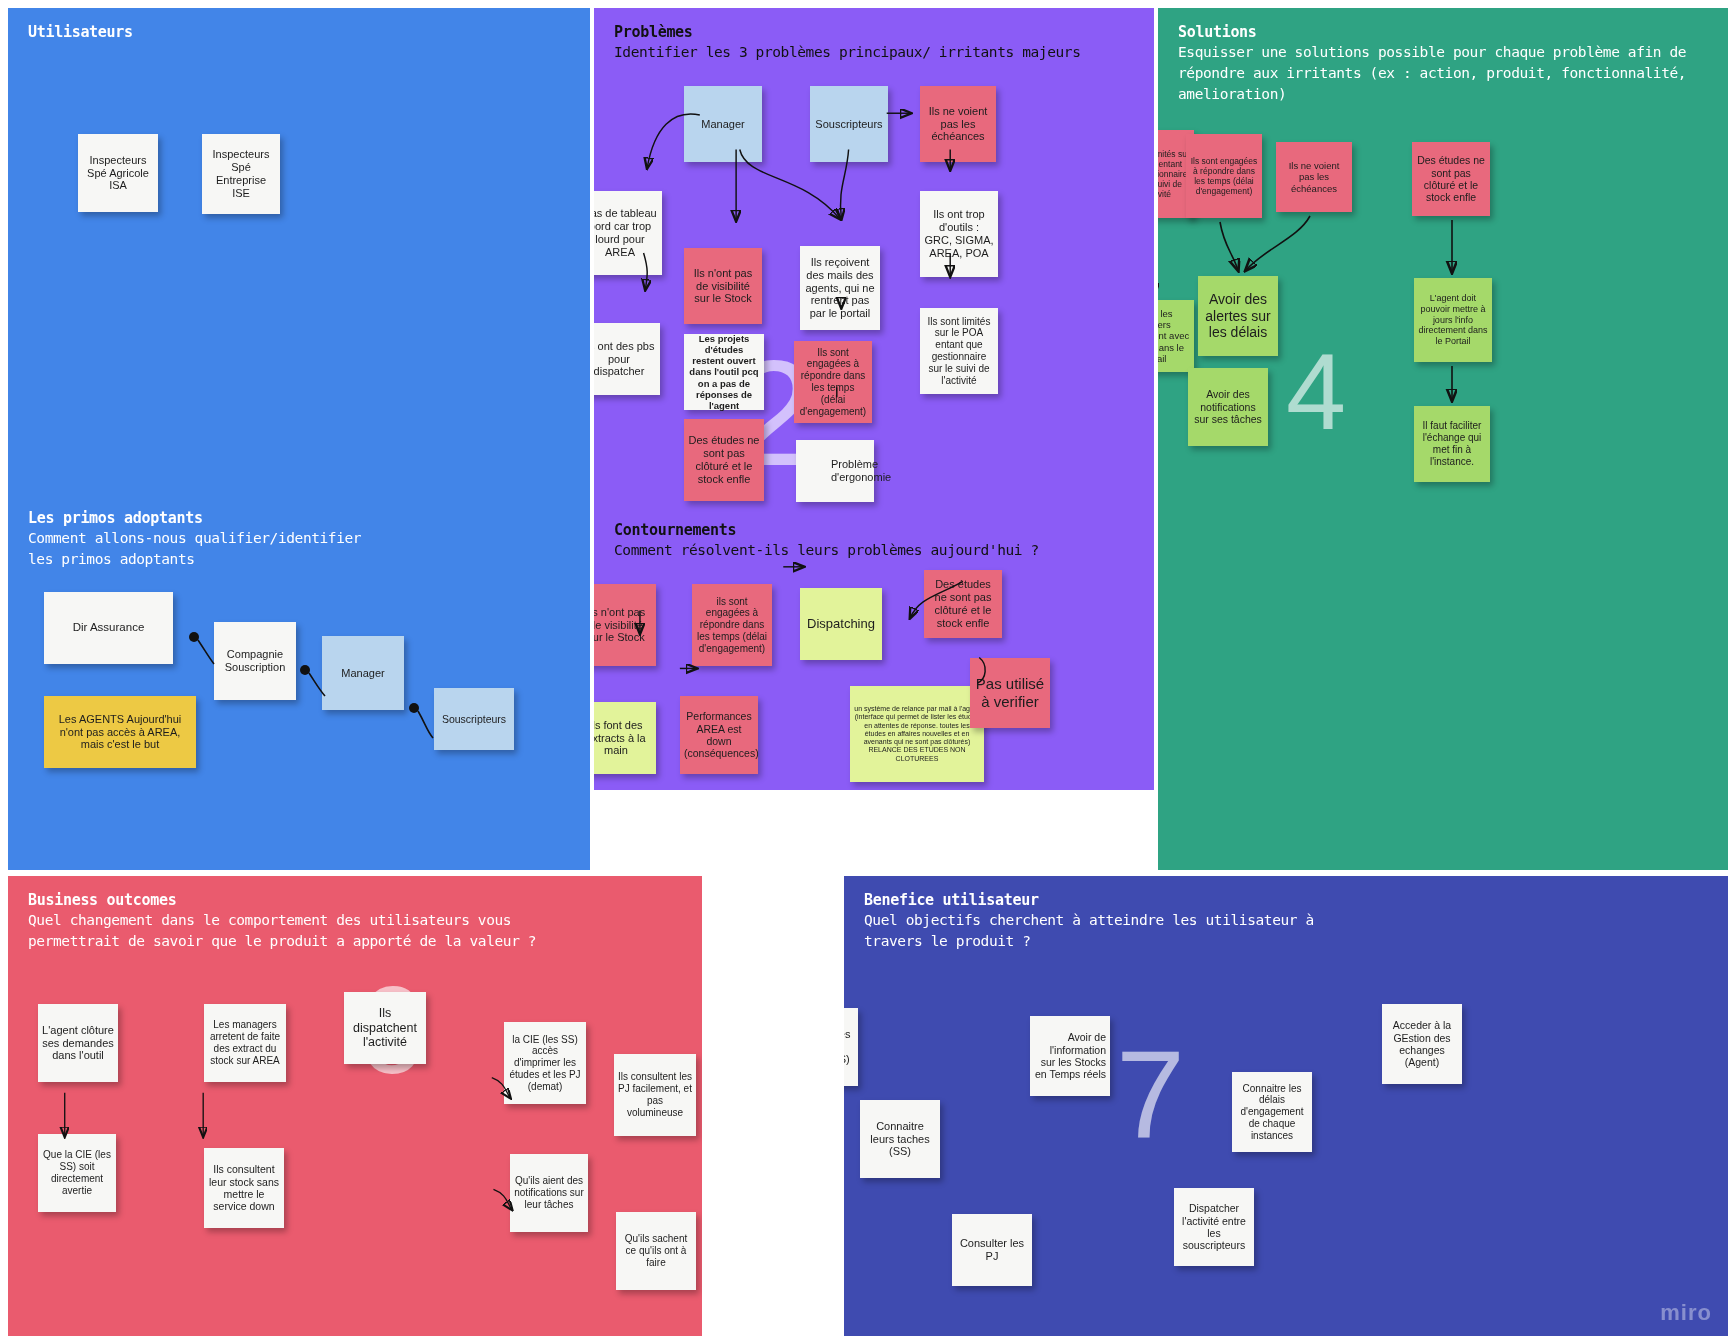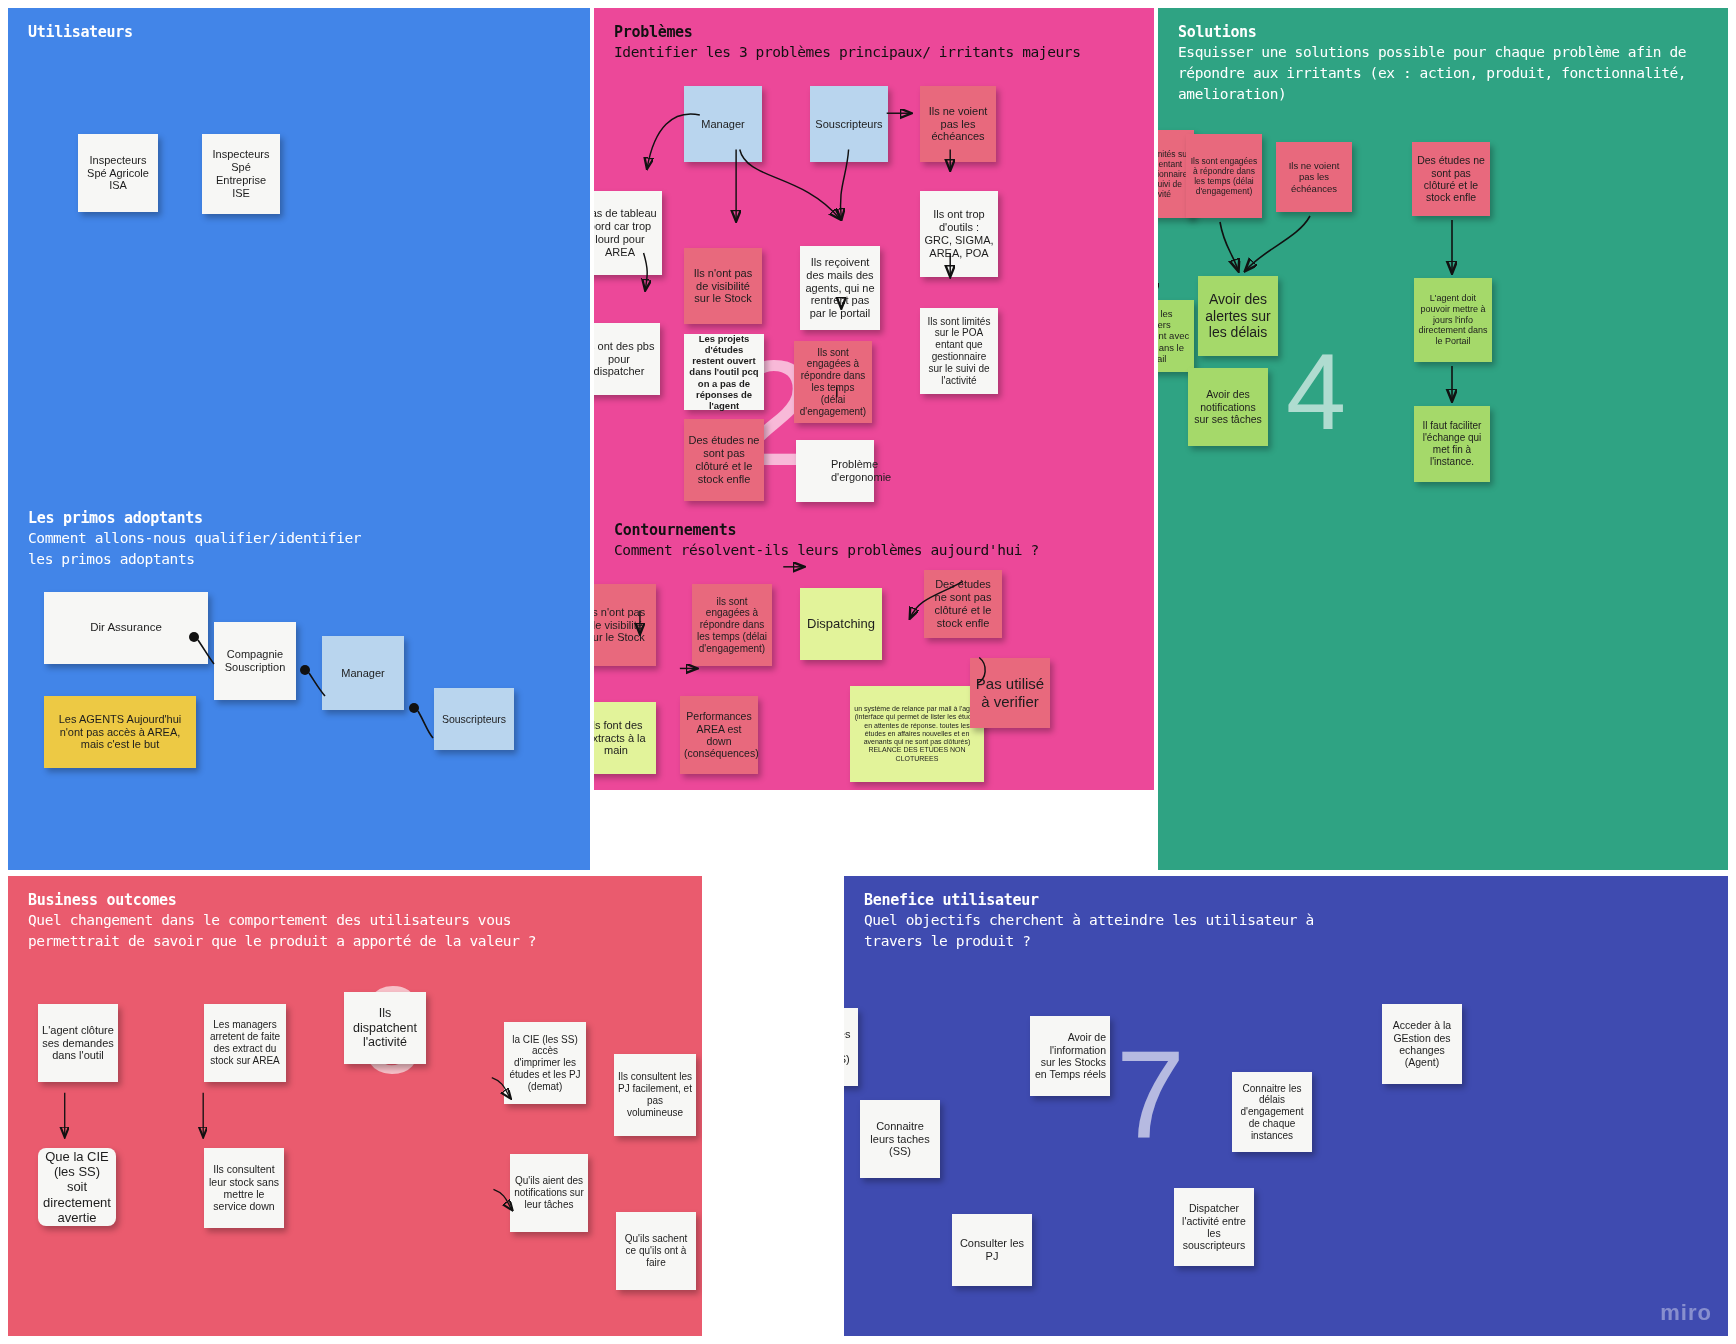--- a/index.html
+++ b/index.html
@@ -81,21 +81,21 @@
     <div class="note n-white" style="left:194px; top:126px; width:78px; height:80px;">
       <span>Inspecteurs Spé Entreprise ISE</span>
     </div>
 
     <div style="position:absolute; left:20px; top:500px; right:14px;">
       <div class="panel-title">Les primos adoptants</div>
       <div class="panel-sub">Comment allons-nous qualifier/identifier
 les primos adoptants</div>
     </div>
 
-    <div class="note n-white" style="left:36px; top:584px; width:164px; height:72px; font-size:11.5px;">
+    <div class="note n-white" style="left:36px; top:584px; width:129px; height:72px; font-size:11.5px;">
       <span>Dir Assurance</span>
     </div>
     <div class="note n-white" style="left:206px; top:614px; width:82px; height:78px;">
       <span>Compagnie Souscription</span>
     </div>
     <div class="note n-blue" style="left:314px; top:628px; width:82px; height:74px;">
       <span>Manager</span>
     </div>
     <div class="note n-blue" style="left:426px; top:680px; width:80px; height:62px; font-size:10.5px;">
       <span>Souscripteurs</span>
@@ -107,21 +107,21 @@
     <svg class="arrows" viewBox="0 0 582 862">
       <circle class="dot" cx="186" cy="629" r="5"></circle>
       <path d="M190,632 C198,644 200,648 206,656"></path>
       <circle class="dot" cx="297" cy="662" r="5"></circle>
       <path d="M301,665 C309,677 311,681 317,688"></path>
       <circle class="dot" cx="406" cy="700" r="5"></circle>
       <path d="M410,703 C418,717 419,723 425,730"></path>
     </svg>
   </div>
 
-  <div class="panel" style="left:594px; top:8px; width:560px; height:782px; background:#ec4899;">
+  <div class="panel" style="left:594px; top:8px; width:560px; height:782px; background:#8b5cf6;">
     <div class="panel-head">
       <div class="panel-title dark">Problèmes</div>
       <div class="panel-sub dark">Identifier les 3 problèmes principaux/ irritants majeurs</div>
     </div>
 
     <div class="bignum" style="left:138px; top:330px; font-size:150px;">2</div>
 
     <div class="note n-blue" style="left:90px; top:78px; width:78px; height:76px;">
       <span>Manager</span>
     </div>
@@ -292,21 +292,21 @@
     </div>
     <div class="note n-white" style="left:336px; top:116px; width:82px; height:72px; font-size:12.5px;">
       <span>Ils dispatchent l'activité</span>
     </div>
     <div class="note n-white" style="left:496px; top:146px; width:82px; height:82px; font-size:10px;">
       <span>la CIE (les SS) accès d'imprimer les études et les PJ (demat)</span>
     </div>
     <div class="note n-white" style="left:606px; top:178px; width:82px; height:82px; font-size:10px;">
       <span>Ils consultent les PJ facilement, et pas volumineuse</span>
     </div>
-    <div class="note n-white" style="left:30px; top:272px; width:78px; height:78px; font-size:13px;border-radius:8px;">
+    <div class="note n-white" style="left:30px; top:258px; width:78px; height:78px; font-size:10px;">
       <span>Que la CIE (les SS) soit directement avertie</span>
     </div>
     <div class="note n-white" style="left:196px; top:272px; width:80px; height:80px; font-size:10.5px;">
       <span>Ils consultent leur stock sans mettre le service down</span>
     </div>
     <div class="note n-white" style="left:502px; top:278px; width:78px; height:78px; font-size:10px;">
       <span>Qu'ils aient des notifications sur leur tâches</span>
     </div>
     <div class="note n-white" style="left:608px; top:336px; width:80px; height:78px; font-size:10px;">
       <span>Qu'ils sachent ce qu'ils ont à faire</span>

